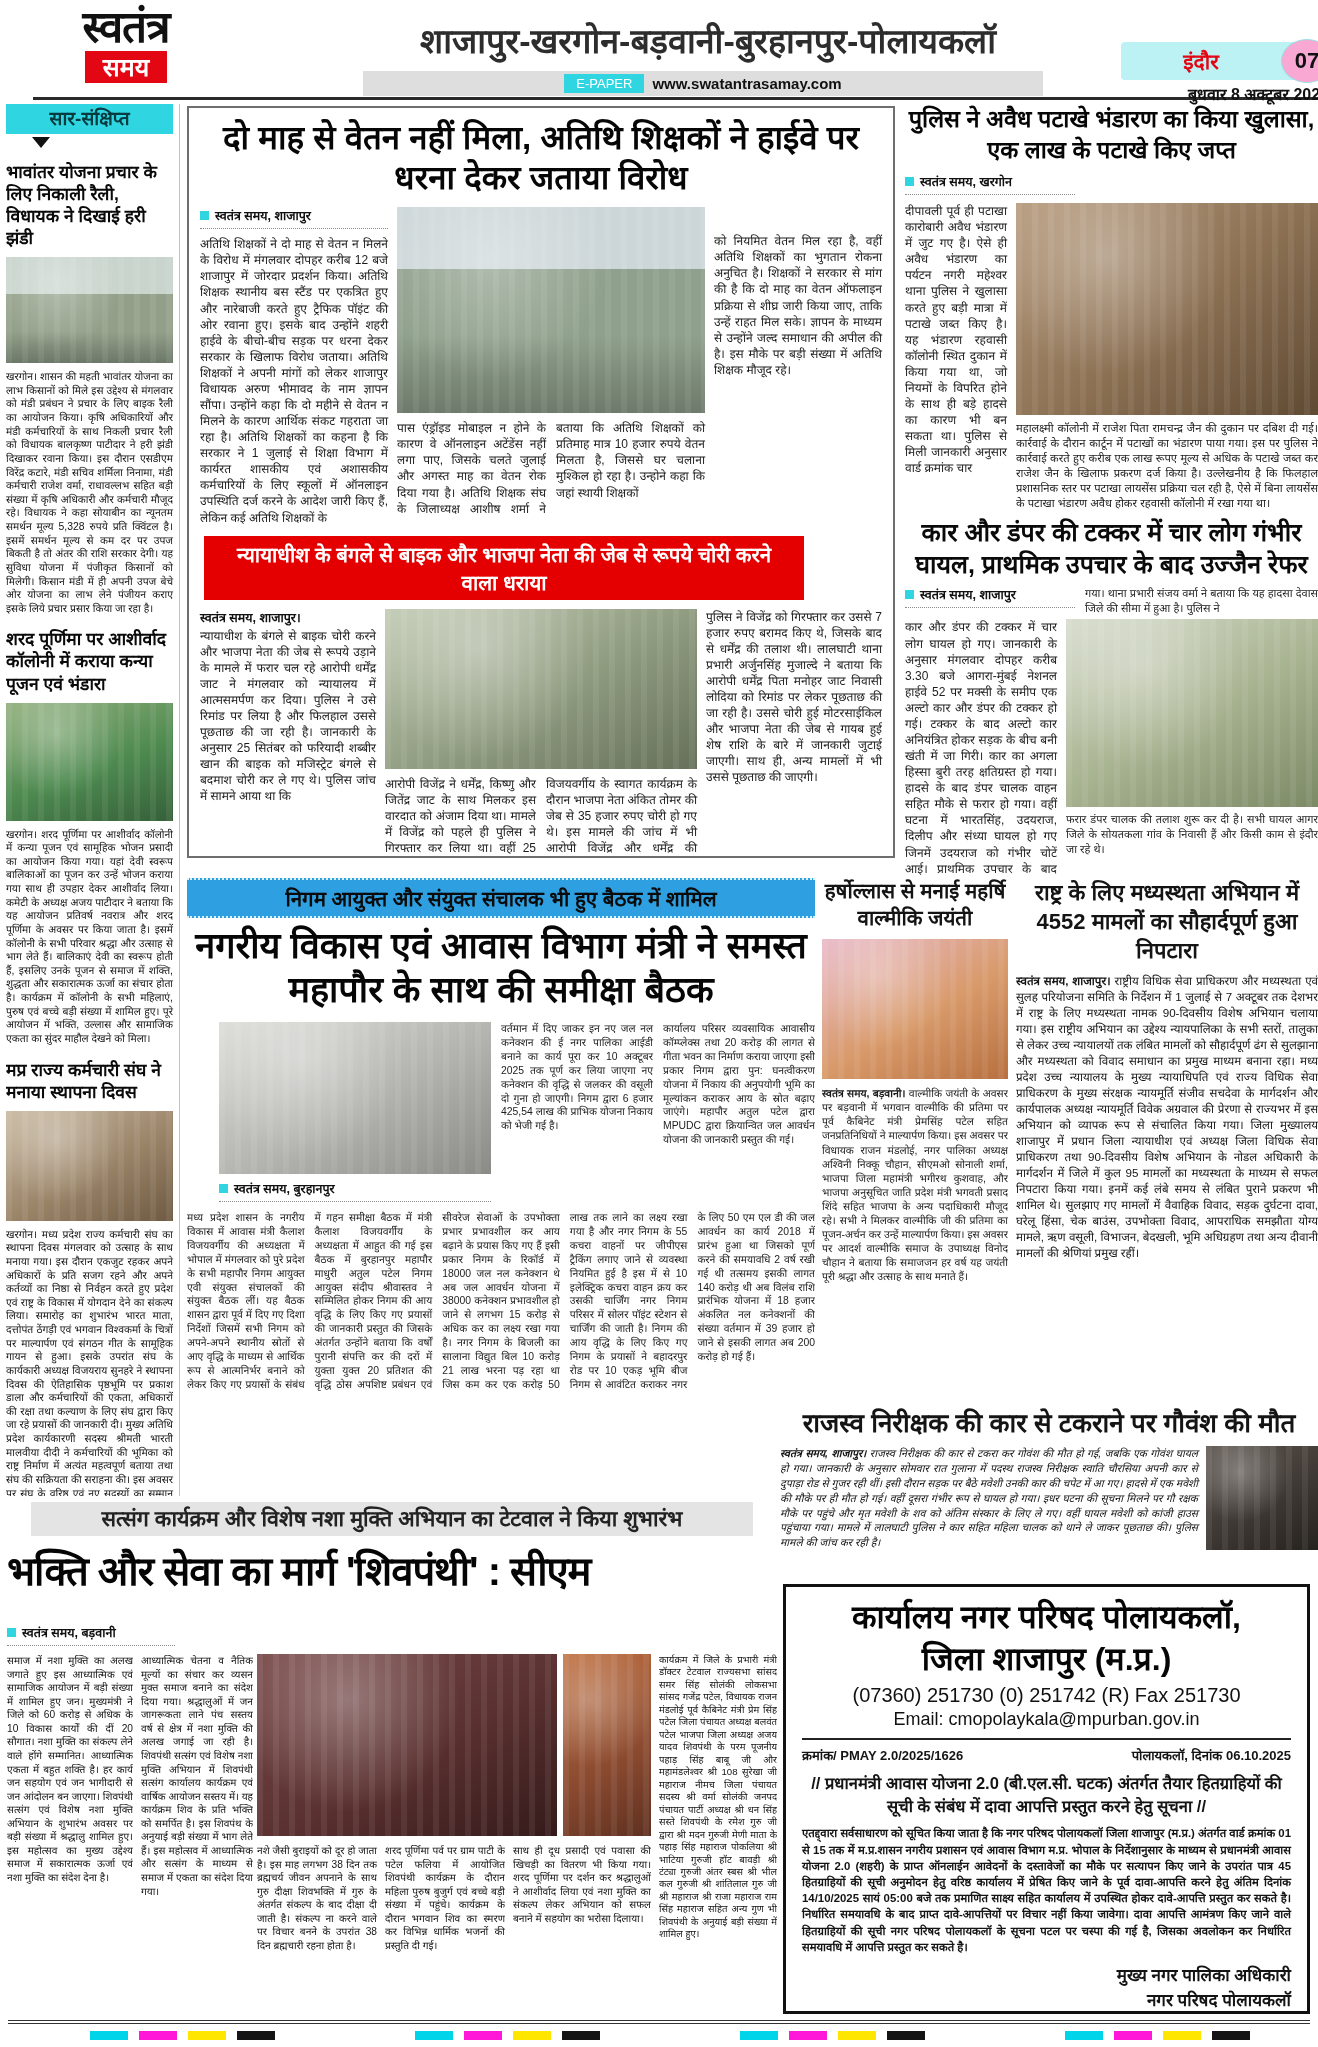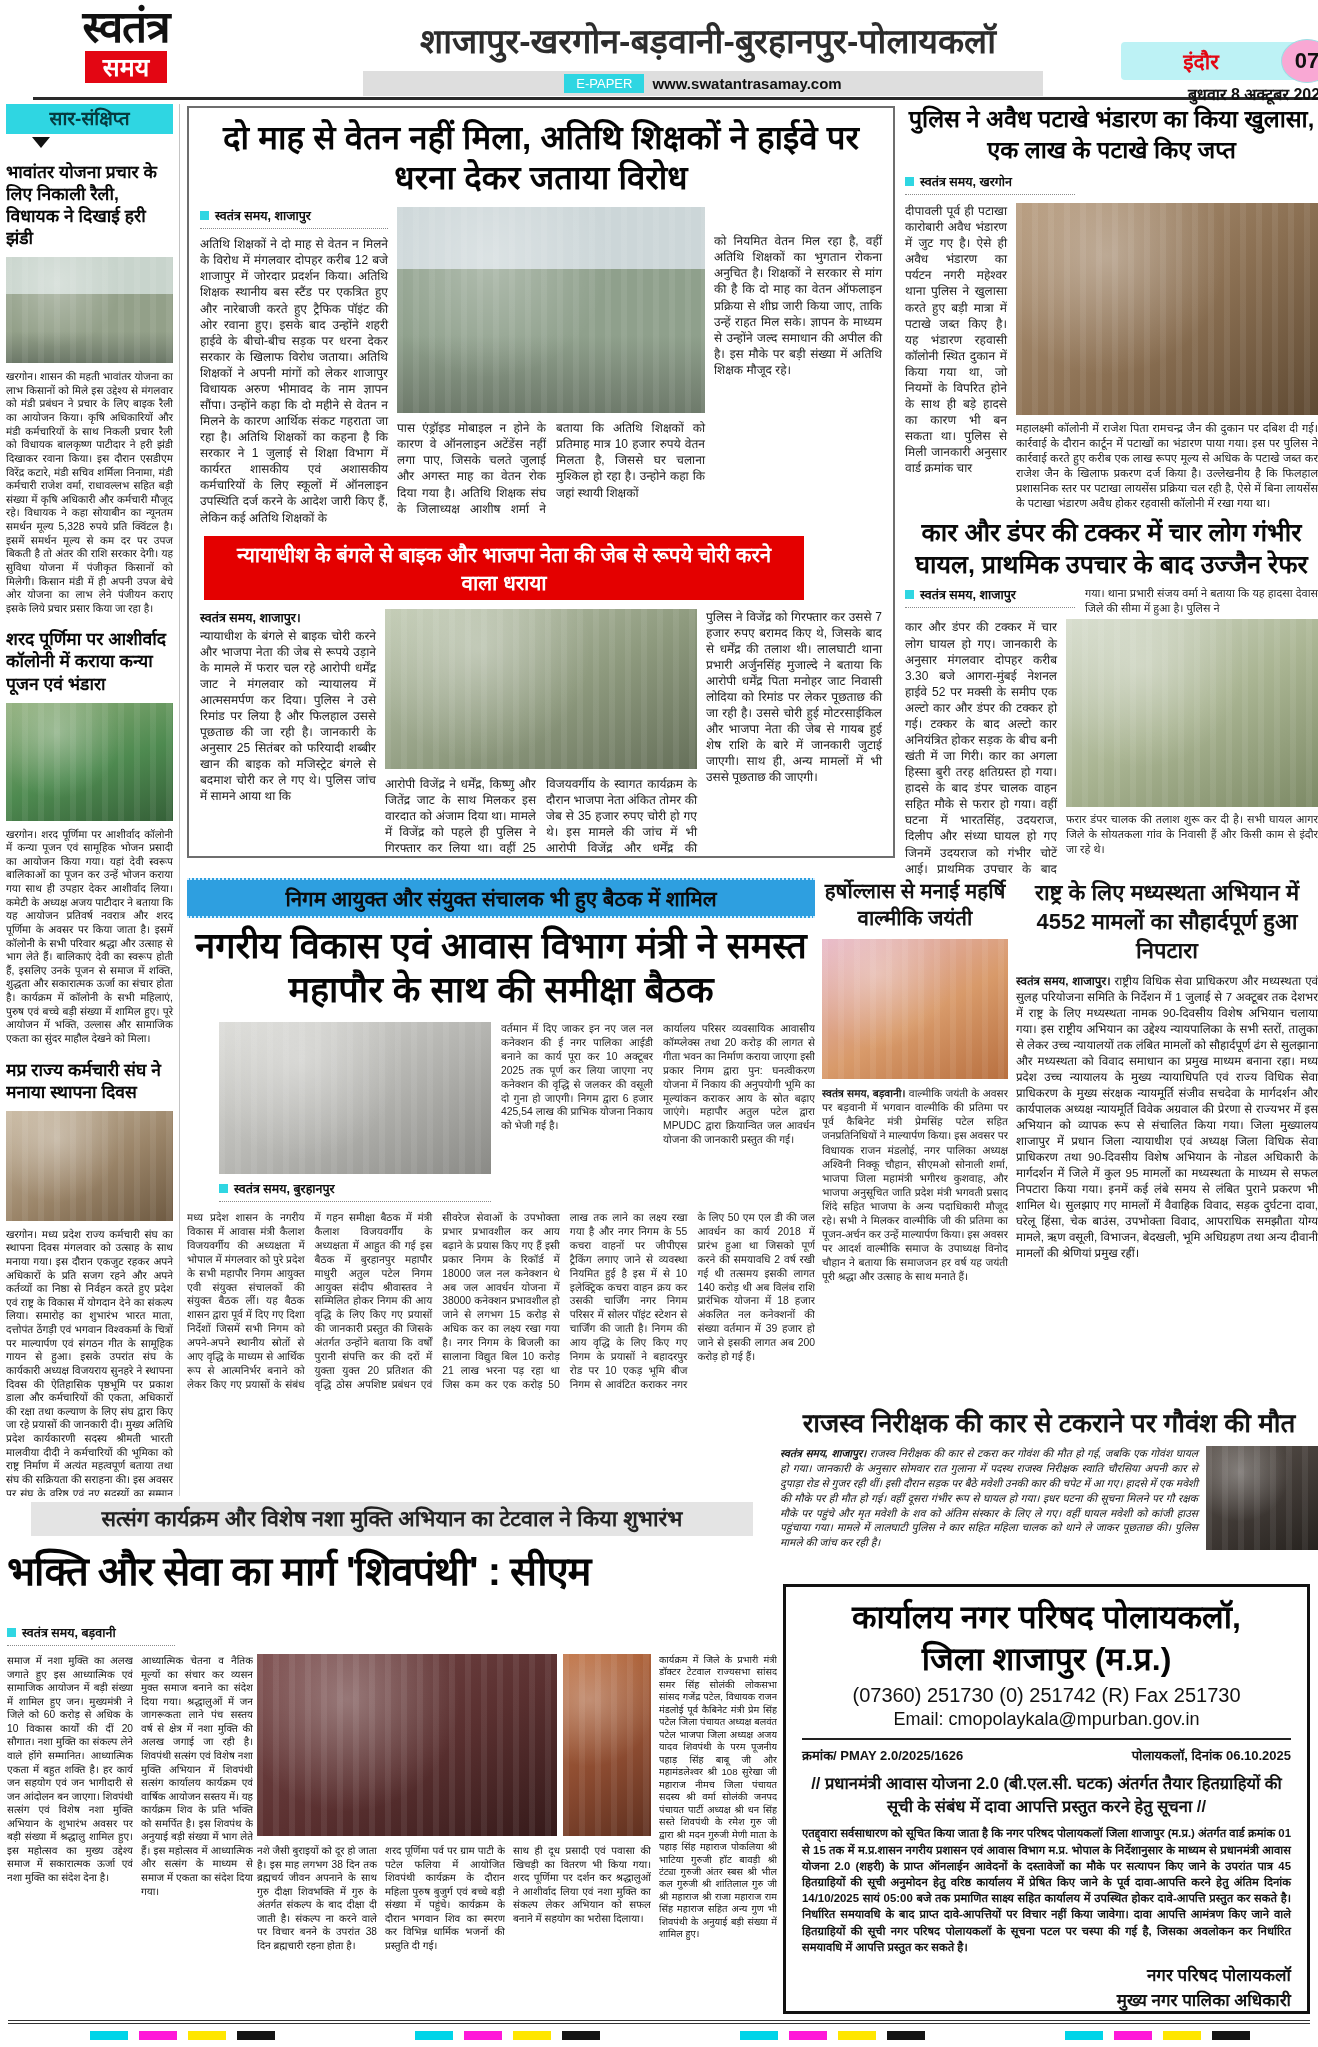--- a/index.html
+++ b/index.html
@@ -317,22 +317,22 @@
     <div class="no-phone">(07360) 251730 (0) 251742 (R) Fax 251730</div>
     <div class="no-email">Email: cmopolaykala@mpurban.gov.in</div>
     <div class="no-hr"></div>
     <div class="no-ref">
       <span>क्रमांक/ PMAY 2.0/2025/1626</span>
       <span>पोलायकलॉ, दिनांक 06.10.2025</span>
     </div>
     <div class="no-sub">// प्रधानमंत्री आवास योजना 2.0 (बी.एल.सी. घटक) अंतर्गत तैयार हितग्राहियों की सूची के संबंध में दावा आपत्ति प्रस्तुत करने हेतु सूचना //</div>
     <div class="no-body jus">एतद्द्वारा सर्वसाधारण को सूचित किया जाता है कि नगर परिषद पोलायकलॉ जिला शाजापुर (म.प्र.) अंतर्गत वार्ड क्रमांक 01 से 15 तक में म.प्र.शासन नगरीय प्रशासन एवं आवास विभाग म.प्र. भोपाल के निर्देशानुसार के माध्यम से प्रधानमंत्री आवास योजना 2.0 (शहरी) के प्राप्त ऑनलाईन आवेदनों के दस्तावेजों का मौके पर सत्यापन किए जाने के उपरांत पात्र 45 हितग्राहियों की सूची अनुमोदन हेतु वरिष्ठ कार्यालय में प्रेषित किए जाने के पूर्व दावा-आपत्ति करने हेतु अंतिम दिनांक 14/10/2025 सायं 05:00 बजे तक प्रमाणित साक्ष्य सहित कार्यालय में उपस्थित होकर दावे-आपत्ति प्रस्तुत कर सकते है। निर्धारित समयावधि के बाद प्राप्त दावे-आपत्तियों पर विचार नहीं किया जावेगा। दावा आपत्ति आमंत्रण किए जाने वाले हितग्राहियों की सूची नगर परिषद पोलायकलॉ के सूचना पटल पर चस्पा की गई है, जिसका अवलोकन कर निर्धारित समयावधि में आपत्ति प्रस्तुत कर सकते है।</div>
     <div class="no-sign">
+      <div>मुख्य नगर पालिका अधिकारी</div>
       <div>नगर परिषद पोलायकलॉ</div>
-      <div>मुख्य नगर पालिका अधिकारी</div>
     </div>
   </div>
 
   <div class="abs rule"></div>
   <div class="abs marks">
     <span class="mg">
         <span class="mk mc"></span>
         <span class="mk mm"></span>
         <span class="mk my"></span>
         <span class="mk mkk"></span>

